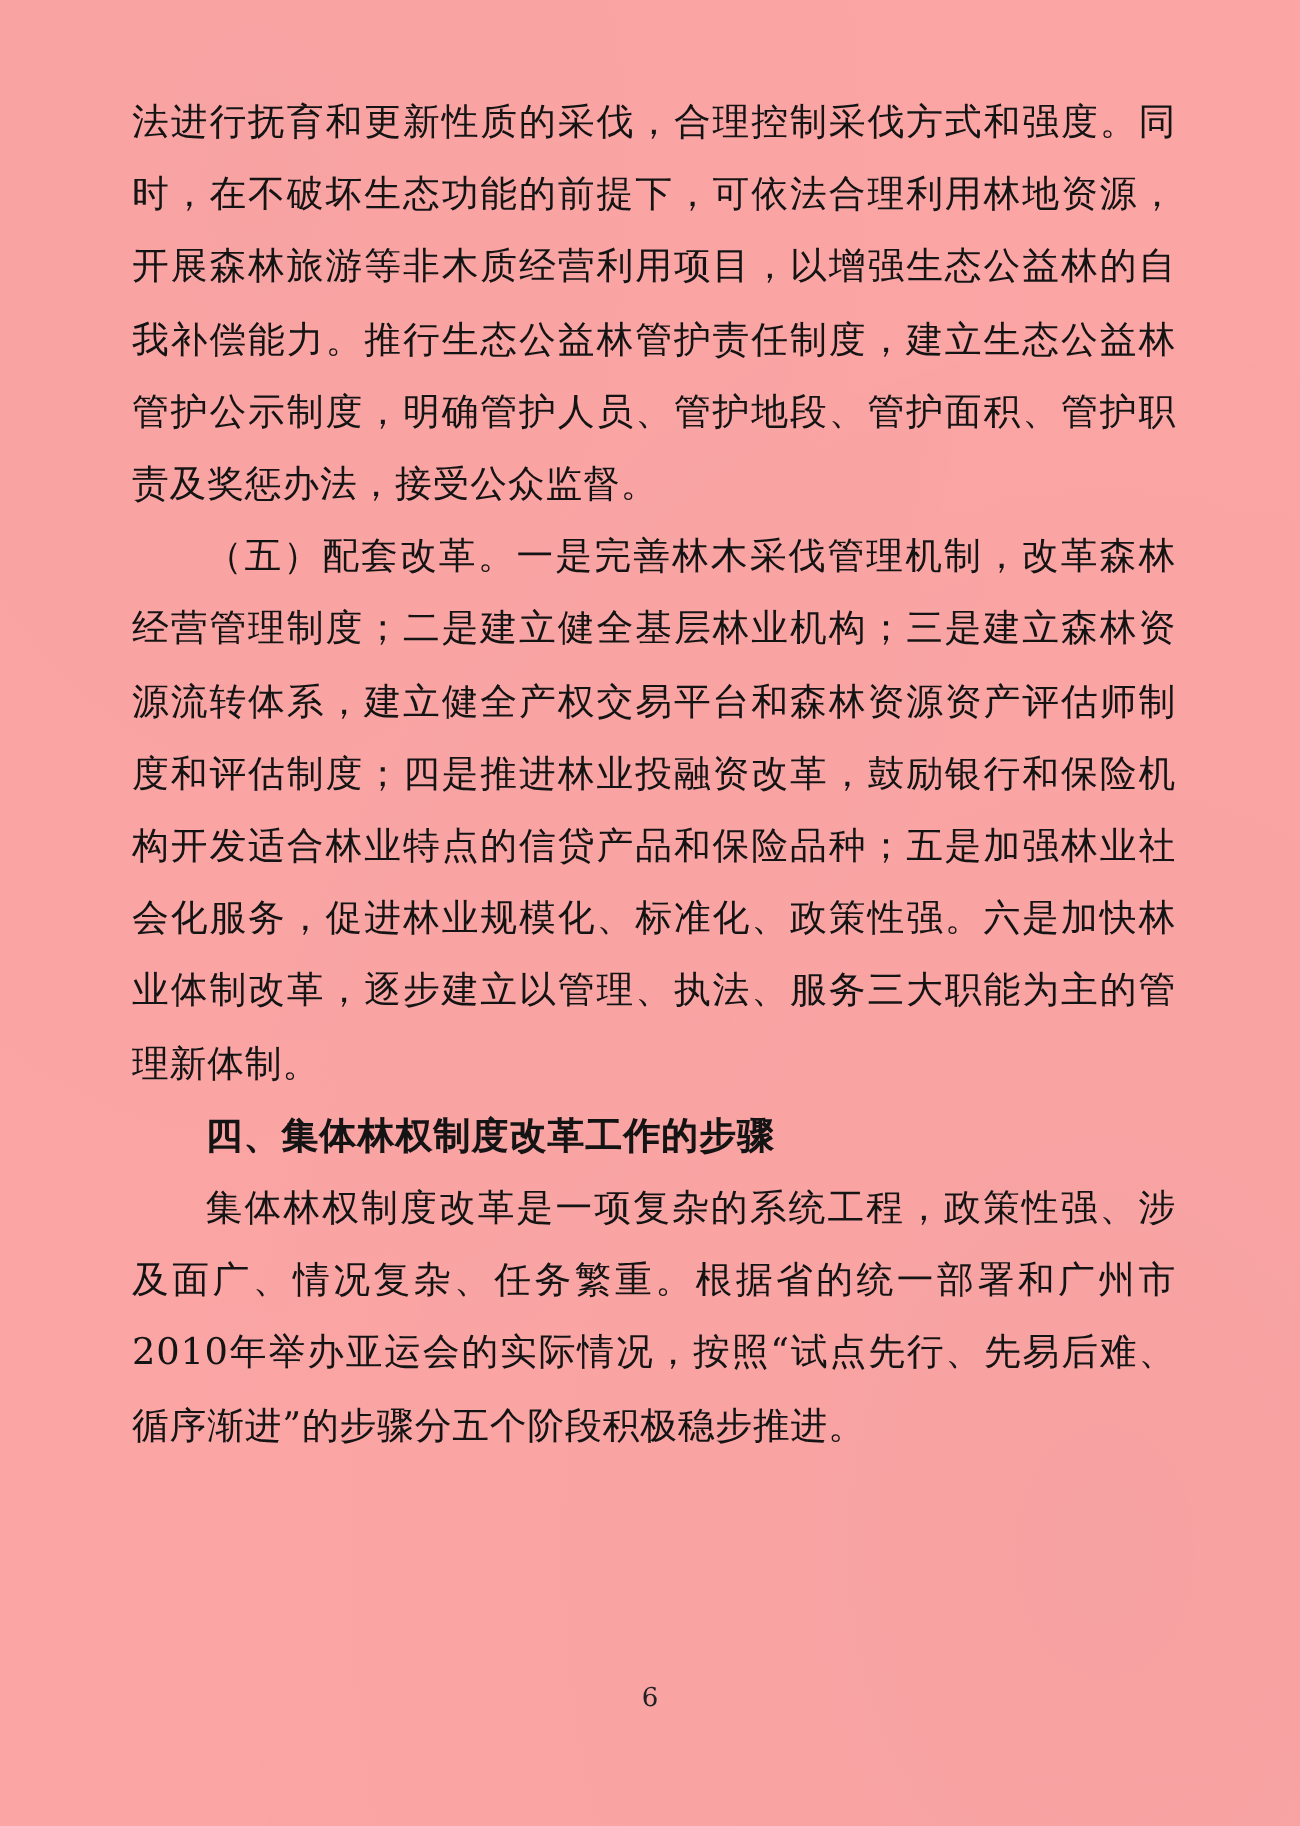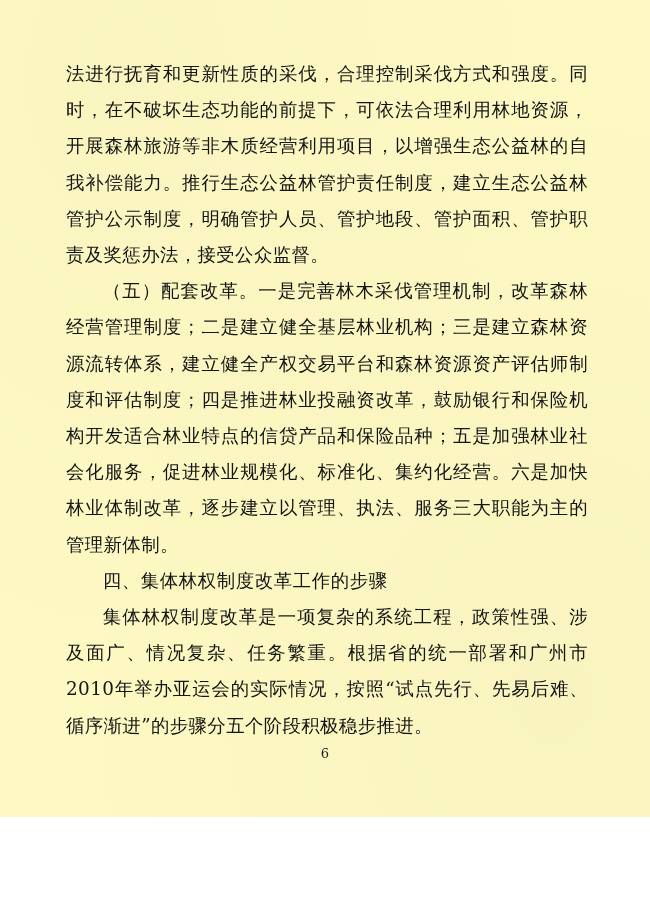--- a/index.html
+++ b/index.html
@@ -9,24 +9,24 @@
   body {
     width: 650px;
     height: 913px;
     background: #ffffff;
     font-family: "DejaVu Sans", sans-serif;
     overflow: hidden;
   }
   .page {
     position: relative;
     width: 650px;
-    height: 817px;
-    background: #fef9c3;
+    height: 913px;
+    background: #fca5a5;
     box-sizing: border-box;
-    padding: 56px 62px 0 66px;
+    padding: 44px 62px 0 66px;
   }
   
   .page::before {
     content: "";
     position: absolute;
     inset: 0;
     background:
       radial-gradient(ellipse at 20% 10%, rgba(0,0,0,0.015), rgba(0,0,0,0) 60%),
       radial-gradient(ellipse at 85% 85%, rgba(0,0,0,0.02), rgba(0,0,0,0) 65%);
     pointer-events: none;
@@ -45,21 +45,21 @@
     margin: 0;
     text-indent: 0;
     text-align: justify;
   }
   p.indent {
     text-indent: 2em;
   }
   p.heading {
     margin: 0;
     text-indent: 2em;
-    font-weight: normal;
+    font-weight: bold;
     letter-spacing: 0.6px;
   }
   .page-number {
     position: absolute;
     left: 0;
     right: 0;
     bottom: 56px;
     text-align: center;
     font-family: "DejaVu Serif", "Liberation Serif", serif;
     font-size: 13px;
@@ -68,21 +68,21 @@
 </style>
 </head>
 <body>
 
 <div class="page">
   <div class="body-text">
 
     <p class="para">法进行抚育和更新性质的采伐，合理控制采伐方式和强度。同时，在不破坏生态功能的前提下，可依法合理利用林地资源，开展森林旅游等非木质经营利用项目，以增强生态公益林的自我补偿能力。推行生态公益林管护责任制度，建立生态公益林管护公示制度，明确管护人员、管护地段、管护面积、管护职责及奖惩办法，接受公众监督。</p>
 
 
-    <p class="para indent">（五）配套改革。一是完善林木采伐管理机制，改革森林经营管理制度；二是建立健全基层林业机构；三是建立森林资源流转体系，建立健全产权交易平台和森林资源资产评估师制度和评估制度；四是推进林业投融资改革，鼓励银行和保险机构开发适合林业特点的信贷产品和保险品种；五是加强林业社会化服务，促进林业规模化、标准化、集约化经营。六是加快林业体制改革，逐步建立以管理、执法、服务三大职能为主的管理新体制。</p>
+    <p class="para indent">（五）配套改革。一是完善林木采伐管理机制，改革森林经营管理制度；二是建立健全基层林业机构；三是建立森林资源流转体系，建立健全产权交易平台和森林资源资产评估师制度和评估制度；四是推进林业投融资改革，鼓励银行和保险机构开发适合林业特点的信贷产品和保险品种；五是加强林业社会化服务，促进林业规模化、标准化、政策性强。六是加快林业体制改革，逐步建立以管理、执法、服务三大职能为主的管理新体制。</p>
 
     <p class="heading">四、集体林权制度改革工作的步骤</p>
 
     <p class="para indent">集体林权制度改革是一项复杂的系统工程，政策性强、涉及面广、情况复杂、任务繁重。根据省的统一部署和广州市2010年举办亚运会的实际情况，按照“试点先行、先易后难、循序渐进”的步骤分五个阶段积极稳步推进。</p>
 
   </div>
 
   <div class="page-number">6</div>
 </div>
 

